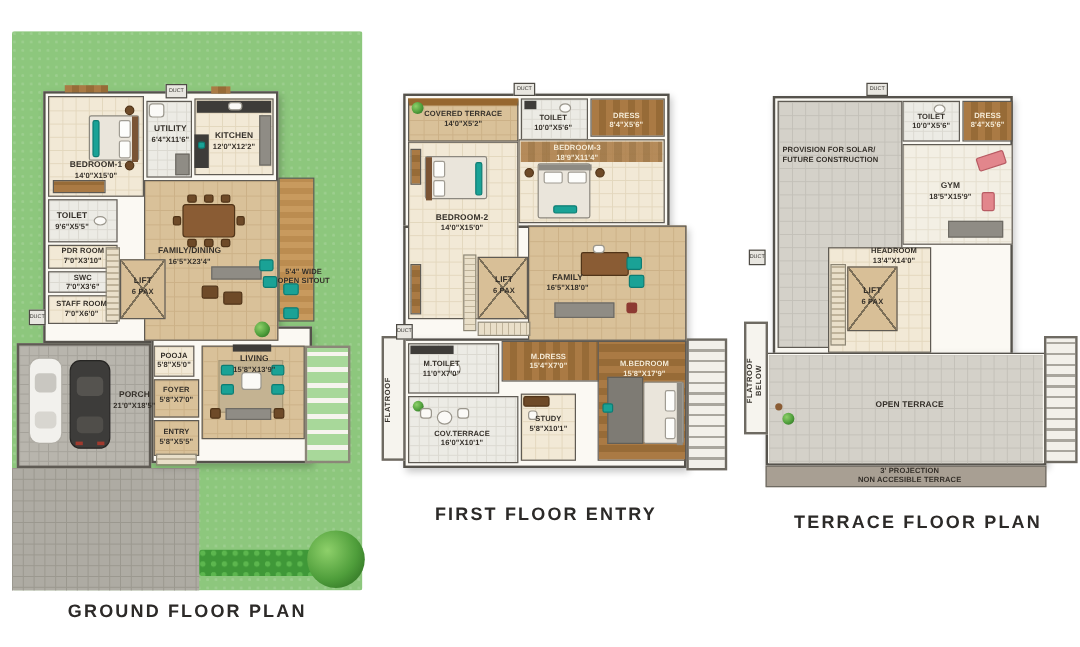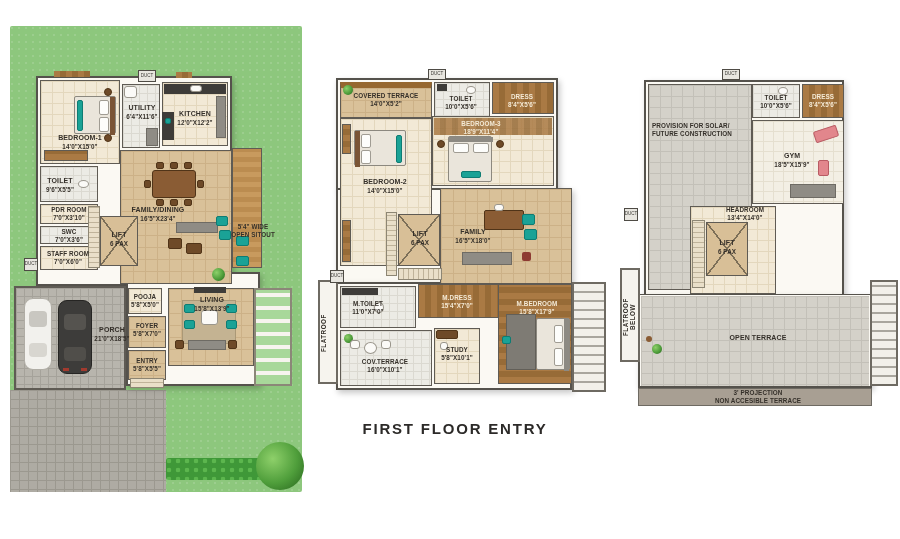--- a/index.html
+++ b/index.html
@@ -156,20 +156,21 @@
   <div class="rl small" style="left:42px;top:228px;width:54px;"><span>SWC</span><br><span class="d">7'0"X3'6"</span></div>
   <div class="rl small" style="left:40px;top:250px;width:56px;"><span>STAFF ROOM</span><br><span class="d">7'0"X6'0"</span></div>
   <div class="rl" style="left:104px;top:231px;width:30px;"><span>LIFT</span><br><span class="d">6 PAX</span></div>
   <div class="rl" style="left:126px;top:206px;width:64px;"><span>FAMILY/DINING</span><br><span class="d">16'5"X23'4"</span></div>
   <div class="rl small" style="left:228px;top:223px;width:50px;"><span>5'4" WIDE</span><br><span>OPEN SITOUT</span></div>
   <div class="rl small" style="left:126px;top:293px;width:38px;"><span>POOJA</span><br><span class="d">5'8"X5'0"</span></div>
   <div class="rl small" style="left:130px;top:322px;width:34px;"><span>FOYER</span><br><span class="d">5'8"X7'0"</span></div>
   <div class="rl small" style="left:130px;top:357px;width:34px;"><span>ENTRY</span><br><span class="d">5'8"X5'5"</span></div>
   <div class="rl" style="left:190px;top:296px;width:44px;"><span>LIVING</span><br><span class="d">15'8"X13'9"</span></div>
   <div class="rl" style="left:90px;top:326px;width:44px;"><span>PORCH</span><br><span class="d">21'0"X18'5"</span></div>
+  <div class="title" style="left:10px;top:501px;width:292px;">GROUND FLOOR PLAN</div>
 
   <div class="base" style="left:336px;top:78px;width:222px;height:112px;"></div>
   <div class="base" style="left:336px;top:188px;width:236px;height:100px;"></div>
   <div class="base" style="left:336px;top:282px;width:236px;height:108px;"></div>
   <div class="abs" style="left:318px;top:280px;width:20px;height:104px;background:#f6f4ee;border:2px solid #6e6a62;z-index:8;"></div>
   <div class="abs slats" style="left:572px;top:282px;width:34px;height:110px;"></div>
 
   <div class="rm tile-tan" style="left:340px;top:82px;width:92px;height:36px;border-top:6px solid #96672f;"></div>
   <div class="rm white-tile" style="left:434px;top:82px;width:56px;height:36px;"></div>
   <div class="rm wood" style="left:492px;top:82px;width:62px;height:32px;"></div>
@@ -278,14 +279,15 @@
 
   <div class="rl small" style="left:648px;top:122px;width:104px;text-align:left;padding-left:4px;"><span>PROVISION FOR SOLAR/</span><br><span>FUTURE CONSTRUCTION</span></div>
   <div class="rl small" style="left:754px;top:94px;width:44px;"><span>TOILET</span><br><span class="d">10'0"X5'6"</span></div>
   <div class="rl small" style="left:802px;top:93px;width:42px;color:#f4ead6;"><span>DRESS</span><br><span class="d">8'4"X5'6"</span></div>
   <div class="rl" style="left:764px;top:152px;width:56px;"><span>GYM</span><br><span class="d">18'5"X15'9"</span></div>
   <div class="rl small" style="left:716px;top:206px;width:58px;"><span>HEADROOM</span><br><span class="d">13'4"X14'0"</span></div>
   <div class="rl" style="left:712px;top:239px;width:30px;"><span>LIFT</span><br><span class="d">6 PAX</span></div>
   <div class="rl" style="left:716px;top:334px;width:84px;font-weight:700;">OPEN TERRACE</div>
   <div class="rl small" style="left:688px;top:389px;width:140px;line-height:8px;"><span>3' PROJECTION</span><br><span>NON ACCESIBLE TERRACE</span></div>
   <div class="vlabel" style="left:622px;top:288px;height:58px;width:16px;">FLATROOF BELOW</div>
+  <div class="title" style="left:640px;top:427px;width:250px;">TERRACE FLOOR PLAN</div>
 
 </div>
 
 </body></html>

